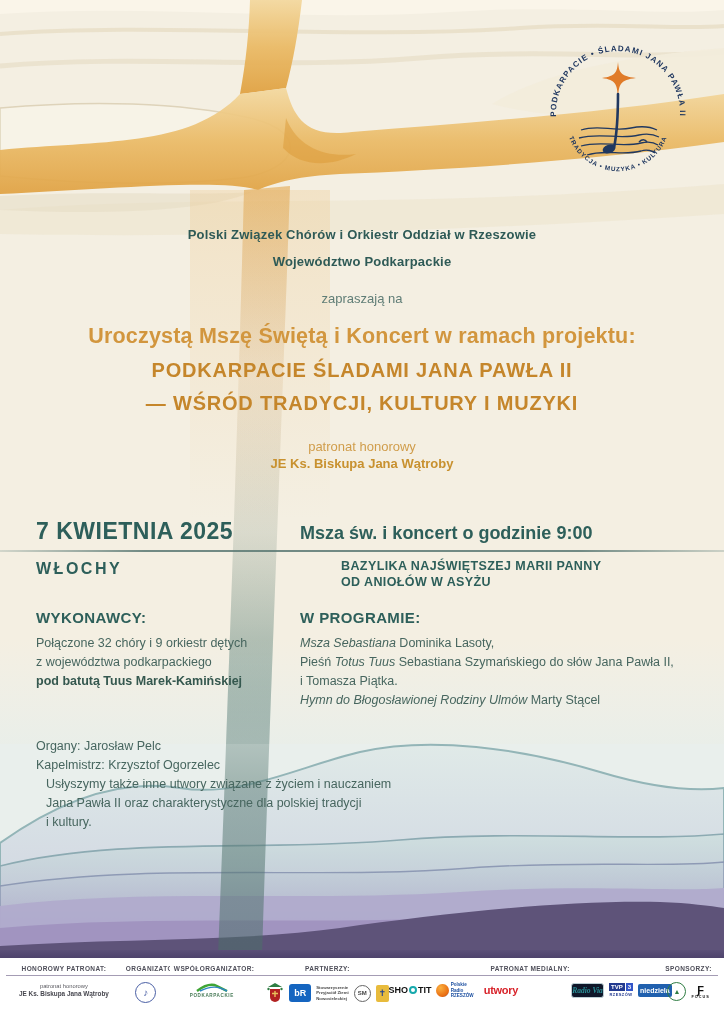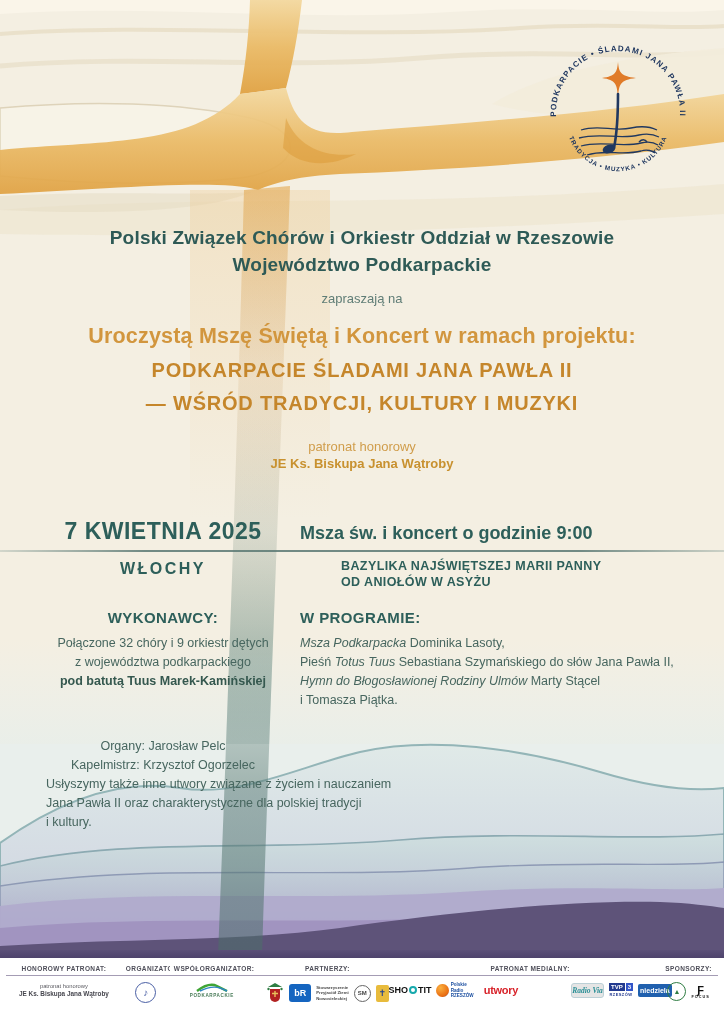--- a/index.html
+++ b/index.html
@@ -6,31 +6,31 @@
   *{box-sizing:border-box;}
   #poster{
     position:relative;width:724px;height:1024px;overflow:hidden;
     background:#f4efe2;font-family:"Liberation Sans",sans-serif;
   }
   #bg{position:absolute;inset:0;}
   
   #event-logo{position:absolute;left:543px;top:34px;width:150px;height:158px;}
   
   .ctr{position:absolute;left:0;right:0;text-align:center;}
-  .org-line{font-size:19px;font-weight:700;color:#2e5a56;letter-spacing:.2px;}
+  .org-line{font-size:13px;font-weight:700;color:#2e5a56;letter-spacing:.2px;}
   #org1{top:227px;} #org2{top:254px;}
   #invite{top:291px;font-size:13px;color:#5f7d76;}
   #subtitle{top:324px;font-size:21.5px;font-weight:700;color:#d2963e;letter-spacing:.2px;}
   .big-title{font-size:20px;font-weight:800;color:#c5862b;letter-spacing:.8px;}
   #title1{top:359px;} #title2{top:392px;}
   #pat1{top:439px;font-size:13px;color:#d09d4b;}
   #pat2{top:456px;font-size:13px;font-weight:700;color:#c8912f;}
   
   .cols{position:absolute;left:36px;right:24px;display:flex;align-items:flex-start;}
-  .lcol{width:254px;text-align:center;flex:none;}
+  .lcol{width:254px;text-align:left;flex:none;}
   .rcol{margin-left:10px;flex:1;text-align:left;}
   #row-date{top:518px;align-items:baseline;}
   #row-date .lcol{font-size:23px;font-weight:800;color:#2d5f5a;letter-spacing:.5px;}
   #row-date .rcol{font-size:18px;font-weight:700;color:#2d5f5a;}
   #row-date .time{font-weight:800;}
   #divider{position:absolute;top:550px;left:0;right:0;height:1.6px;
     background:linear-gradient(to right,rgba(110,140,135,.25),rgba(90,120,115,.85) 20%,rgba(90,120,115,.85) 80%,rgba(110,140,135,.3));}
   #row-loc{top:558px;gap:41px;}
   #row-loc .lcol{font-size:16px;font-weight:700;color:#2d5f5a;letter-spacing:2.5px;padding-top:2px;}
   #row-loc .rcol{font-size:12.5px;font-weight:700;color:#2d5f5a;letter-spacing:.4px;line-height:16px;}
@@ -62,21 +62,21 @@
   .lg-sm{width:17px;height:17px;border:1px solid #666;border-radius:50%;color:#444;font-size:6px;font-weight:700;
     display:flex;align-items:center;justify-content:center;}
   .lg-ksm{width:13px;height:17px;background:#e8bb3c;border-radius:2px;color:#1c3f94;font-size:9px;
     display:flex;align-items:center;justify-content:center;}
   .lg-shoot{display:flex;align-items:center;font-weight:800;font-size:9px;color:#121212;justify-content:flex-end;}
   .lg-shoot .ring{width:8px;height:8px;border:2px solid #17a9ad;border-radius:50%;margin:0 1px;}
   .lg-radio{display:flex;align-items:center;gap:2px;}
   .lg-radio .ball{width:13px;height:13px;border-radius:50%;background:radial-gradient(circle at 35% 30%,#fbb03f,#e86a10 70%,#1c4fa0 100%);}
   .lg-radio .txt{font-size:4.6px;font-weight:800;color:#1c4fa0;line-height:5.6px;text-align:left;}
   .lg-nowiny{font-size:11px;font-weight:800;color:#d8232a;letter-spacing:-.3px;}
-  .lg-rvia{width:35px;height:15px;background:#e5e5e5;border:1px solid #bcd0d6;border-radius:3px;
+  .lg-rvia{width:35px;height:15px;background:#0f172a;border:1px solid #bcd0d6;border-radius:3px;
     display:flex;align-items:center;justify-content:center;
     font-family:"Liberation Serif",serif;font-style:italic;font-size:7.5px;color:#2a8f96;font-weight:700;margin-left:48px;}
   .lg-tvp{display:flex;flex-direction:column;align-items:center;}
   .lg-tvp .toprow{display:flex;gap:1px;}
   .lg-tvp .t1{background:#233a8f;color:#fff;font-size:6px;font-weight:800;padding:1px 2px;}
   .lg-tvp .t2{background:#3355c8;color:#fff;font-size:6px;font-weight:800;padding:1px 2px;}
   .lg-tvp .sub{font-size:4px;font-weight:700;color:#233a8f;letter-spacing:.4px;margin-top:1px;}
   .lg-nied{width:36px;height:13px;background:#2060ae;border-radius:2px;color:#fff;font-size:7px;font-weight:700;
     display:flex;align-items:center;justify-content:center;}
   .lg-eco{width:19px;height:19px;border:1.5px solid #2f7d43;border-radius:50%;color:#2f7d43;font-size:7px;
@@ -209,24 +209,24 @@
     <div class="rcol">W PROGRAMIE:</div>
   </div>
 
   <div class="cols" id="row-body1">
     <div class="lcol body-text">
       <div>Połączone 32 chóry i 9 orkiestr dętych</div>
       <div>z województwa podkarpackiego</div>
       <div class="perf-bold">pod batutą Tuus Marek-Kamińskiej</div>
     </div>
     <div class="rcol body-text">
-      <div><span></span><span class="it">Msza Podkarpacka</span><span> Dominika Lasoty,</span></div>
+      <div><span></span><span class="it">Msza Sebastiana</span><span> Dominika Lasoty,</span></div>
       <div><span>Pieśń </span><span class="it">Totus Tuus</span><span> Sebastiana Szymańskiego do słów Jana Pawła II,</span></div>
+      <div><span></span><span class="it"></span><span>i Tomasza Piątka.</span></div>
       <div><span></span><span class="it">Hymn do Błogosławionej Rodziny Ulmów</span><span> Marty Stącel</span></div>
-      <div><span></span><span class="it"></span><span>i Tomasza Piątka.</span></div>
     </div>
   </div>
 
   <div class="cols" id="row-body2">
     <div class="lcol body-text">
       <div>Organy: Jarosław Pelc</div>
       <div>Kapelmistrz: Krzysztof Ogorzelec</div>
     </div>
     <div class="rcol body-text">
       <div>Usłyszymy także inne utwory związane z życiem i nauczaniem</div>

